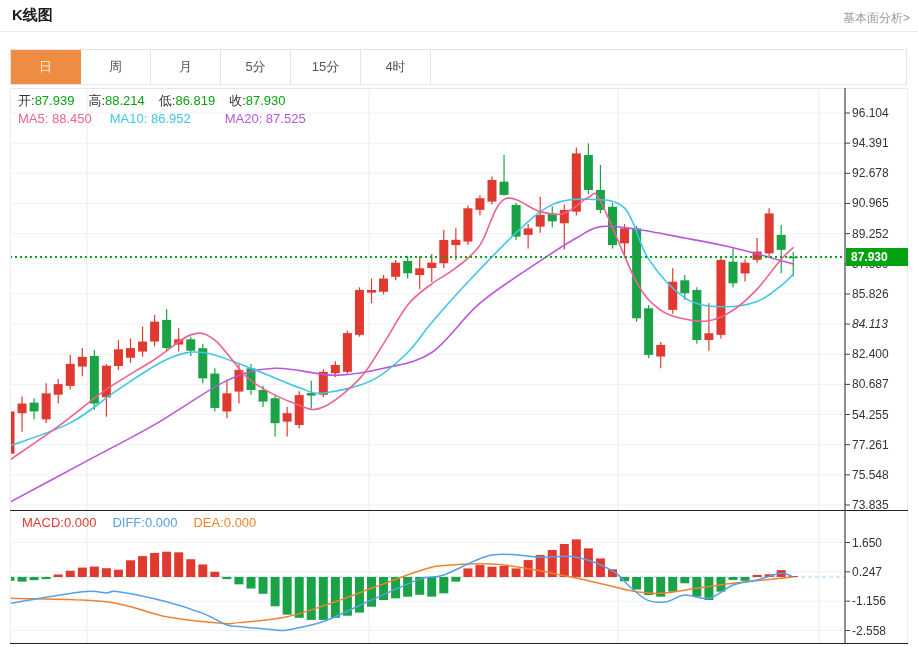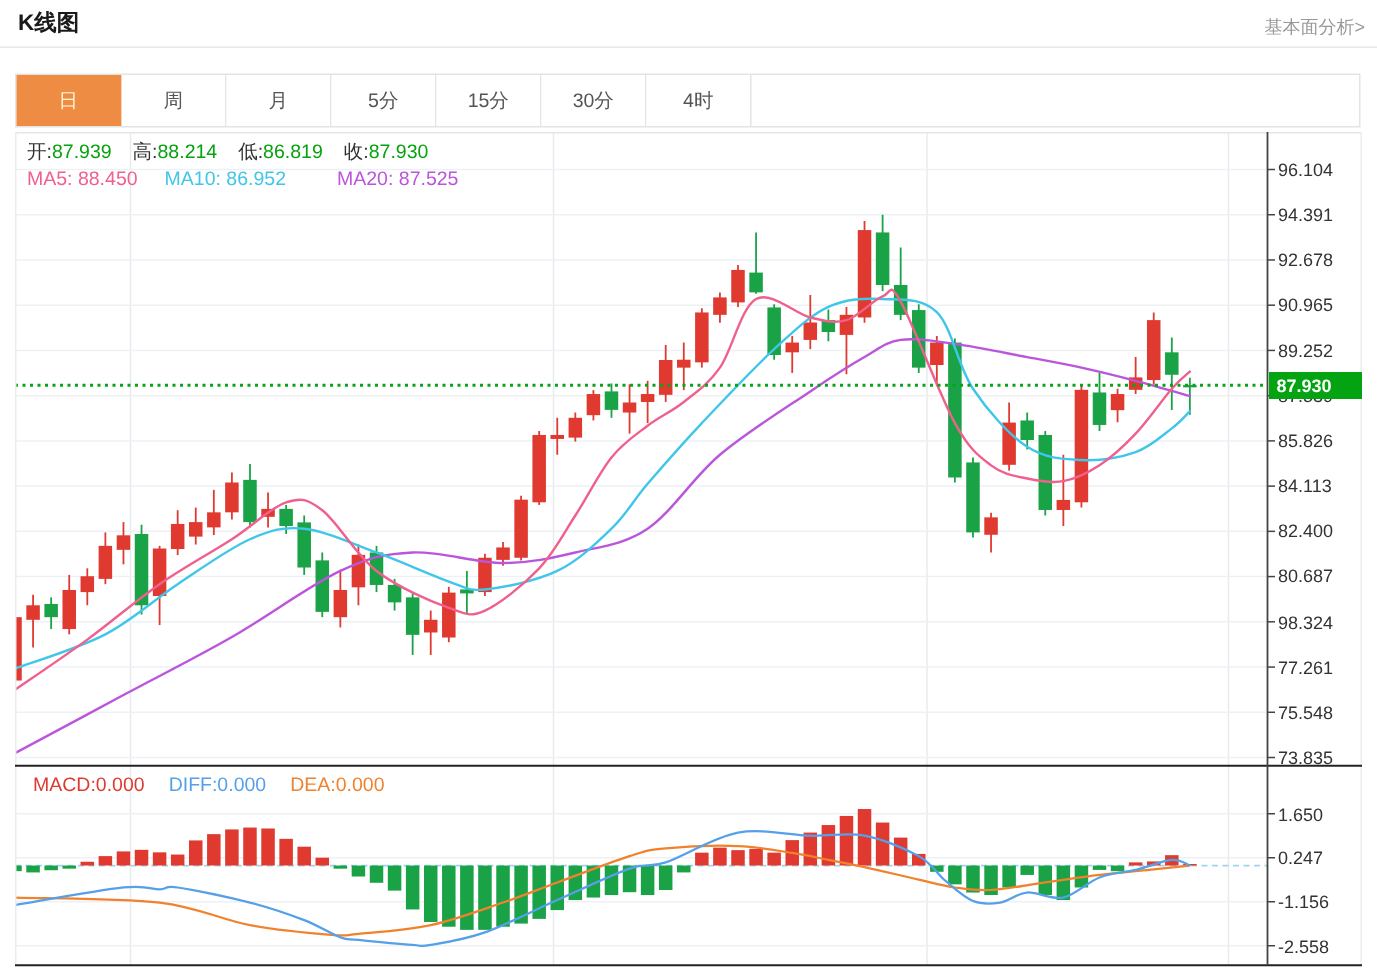--- a/index.html
+++ b/index.html
@@ -34,21 +34,20 @@
 <div class="page-title">K线图</div>
 <div class="header-link">基本面分析&gt;</div>
 <div class="header-divider"></div>
 
 <div class="tabbar">
   <div class="tab active">日</div>
   <div class="tab">周</div>
   <div class="tab">月</div>
   <div class="tab">5分</div>
   <div class="tab">15分</div>
-  <div class="tab">30分</div>
   <div class="tab">4时</div>
 </div>
 
 <div id="chart-layer">
   <svg id="chart-svg" width="918" height="647" viewBox="0 0 918 647" style="position:absolute;left:0;top:0;">
       <line x1="87" y1="89" x2="87" y2="643.5" stroke="#e8ebee" stroke-width="1"></line>
       <line x1="369" y1="89" x2="369" y2="643.5" stroke="#e8ebee" stroke-width="1"></line>
       <line x1="618" y1="89" x2="618" y2="643.5" stroke="#e8ebee" stroke-width="1"></line>
       <line x1="819" y1="89" x2="819" y2="643.5" stroke="#e8ebee" stroke-width="1"></line>
       <line x1="10" y1="113" x2="845" y2="113" stroke="#edf1f6" stroke-width="1"></line>
@@ -327,24 +326,24 @@
   </div>
 
   <div id="axis-labels">
       <div class="ylab" style="top: 105px;">96.104</div>
       <div class="ylab" style="top: 135.154px;">94.391</div>
       <div class="ylab" style="top: 165.308px;">92.678</div>
       <div class="ylab" style="top: 195.462px;">90.965</div>
       <div class="ylab" style="top: 225.616px;">89.252</div>
       <div class="ylab" style="top: 255.77px;">87.539</div>
       <div class="ylab" style="top: 285.924px;">85.826</div>
-      <div class="ylab" style="top: 316.078px;">84.113</div>
+      <div class="ylab" style="top: 316.078px; font-style: italic;">84.113</div>
       <div class="ylab" style="top: 346.232px;">82.400</div>
       <div class="ylab" style="top: 376.386px;">80.687</div>
-      <div class="ylab" style="top: 406.54px;">98.324</div>
+      <div class="ylab" style="top: 406.54px;">54.255</div>
       <div class="ylab" style="top: 436.694px;">77.261</div>
       <div class="ylab" style="top: 466.848px;">75.548</div>
       <div class="ylab" style="top: 497.002px;">73.835</div>
       <div class="ylab" style="top: 534.5px;">1.650</div>
       <div class="ylab" style="top: 563.85px;">0.247</div>
       <div class="ylab" style="top: 593.2px;">-1.156</div>
       <div class="ylab" style="top: 622.55px;">-2.558</div>
     </div>
   <div class="price-label" style="top: 247.887px;">87.930</div>
 </div>

